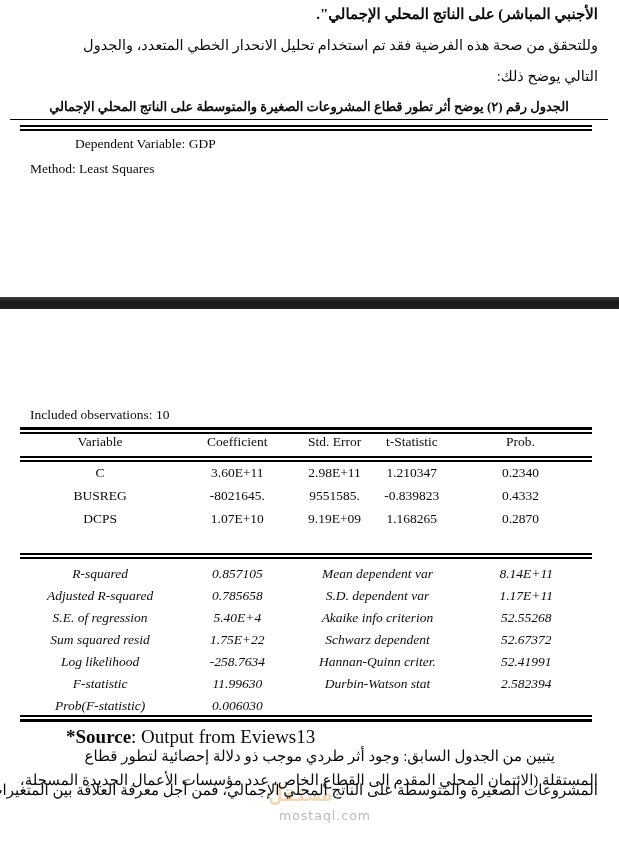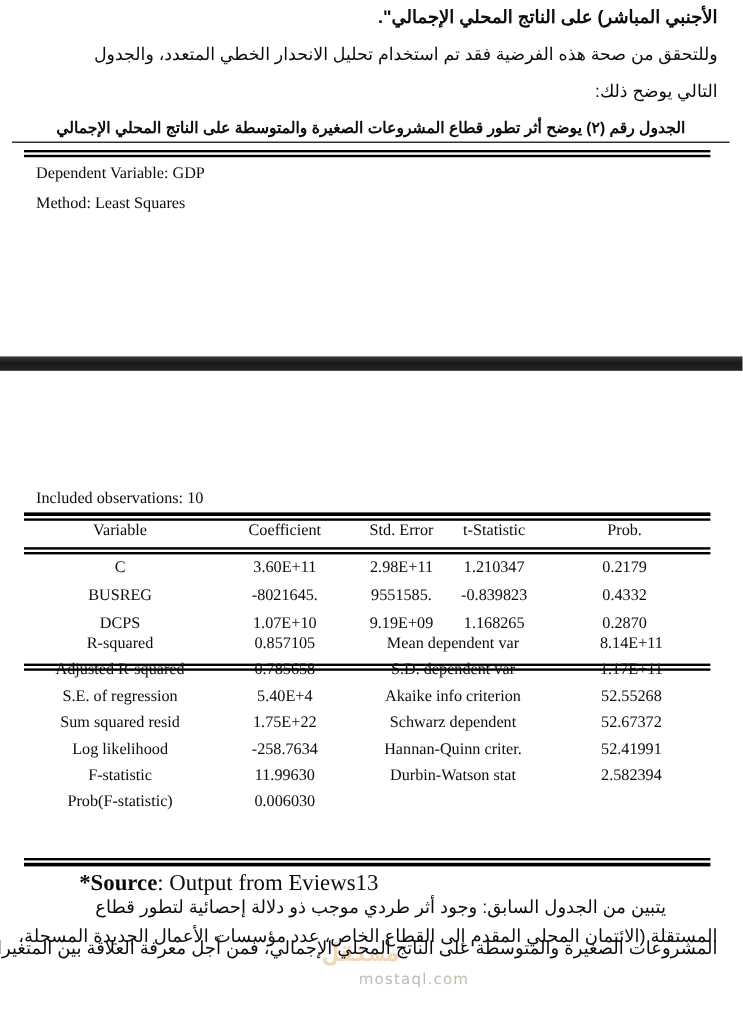--- a/index.html
+++ b/index.html
@@ -9,21 +9,21 @@
     height: 849px;
     background: #ffffff;
     overflow: hidden;
     font-family: "Liberation Serif", serif;
     color: #111111;
   }
   
   .ar {
     position: absolute;
     direction: rtl;
-    font-family: Liberation Sans, sans-serif;
+    font-family: Liberation Serif, serif;
     font-size: 14.5px;
     color: #0c0c0c;
     white-space: nowrap;
     z-index: 2;
   }
   .intro-1 { top: 5px;  right: 21px; font-weight: bold; font-size: 15px; }
   .intro-2 { top: 37px; right: 21px; }
   .intro-3 { top: 68px; right: 21px; }
   .table-caption {
     top: 99px; left: 10px; right: 11px;
@@ -61,21 +61,21 @@
   
   .ev-line {
     position: absolute;
     left: 30px;
     font-size: 13.5px;
     font-family: "Liberation Serif", serif;
     color: #0c0c0c;
     white-space: nowrap;
     z-index: 2;
   }
-  .dep-var { top: 136px; }
+  .dep-var { top: 136px; margin-left: 45px; }
   .method  { top: 161px; }
   .obs     { top: 407px; }
 
   
   table.ev {
     position: absolute;
     left: 20px;
     width: 572px;
     border-collapse: collapse;
     table-layout: fixed;
@@ -89,21 +89,21 @@
     vertical-align: middle;
     padding: 0;
     overflow: hidden;
     white-space: nowrap;
     font-weight: normal;
   }
   .t-head { top: 434px; }
   .t-head th { height: 14px; }
   .t-body { top: 461px; }
   .t-body td { height: 23px; }
-  .t-sum  { top: 525px; }
+  .t-sum  { top: 563px; font-style: italic; }
   .t-sum td { height: 22px; }
 
   
   .source-note {
     position: absolute;
     left: 66px; top: 726px;
     font-family: "Liberation Serif", serif;
     font-size: 19px;
     color: #0c0c0c;
     z-index: 2;
@@ -178,21 +178,21 @@
         <col style="width:14%">
         <col style="width:13%">
         <col style="width:25%">
     </colgroup>
     <tbody>
         <tr>
           <td>C</td>
           <td>3.60E+11</td>
           <td>2.98E+11</td>
           <td>1.210347</td>
-          <td>0.2179</td>
+          <td>0.2340</td>
         </tr>
         <tr>
           <td>BUSREG</td>
           <td>-8021645.</td>
           <td>9551585.</td>
           <td>-0.839823</td>
           <td>0.4332</td>
         </tr>
         <tr>
           <td>DCPS</td>
@@ -261,19 +261,19 @@
   </table>
 
   <div class="rule r-bot-a"></div>
   <div class="rule r-bot-b"></div>
 
   <div class="source-note">
     <span class="b">*Source</span><span>: Output from Eviews13</span>
   </div>
 
   <div class="wm wm-logo" style="color: rgba(236,203,160,0.75);">مستقل</div>
-  <div class="wm wm-domain" style="color: rgba(176,170,158,0.8); margin-left: 20px;">mostaql.com</div>
+  <div class="wm wm-domain" style="color: rgba(176,170,158,0.8);">mostaql.com</div>
 
   <div class="ar closing-1">يتبين من الجدول السابق: وجود أثر طردي موجب ذو دلالة إحصائية لتطور قطاع</div>
   <div class="ar closing-2">المشروعات الصغيرة والمتوسطة على الناتج المحلي الإجمالي، فمن أجل معرفة العلاقة بين المتغيرات</div>
   <div class="ar closing-3">المستقلة (الائتمان المحلي المقدم إلى القطاع الخاص، عدد مؤسسات الأعمال الجديدة المسجلة،</div>
 
 </div>
 
 </body></html>

